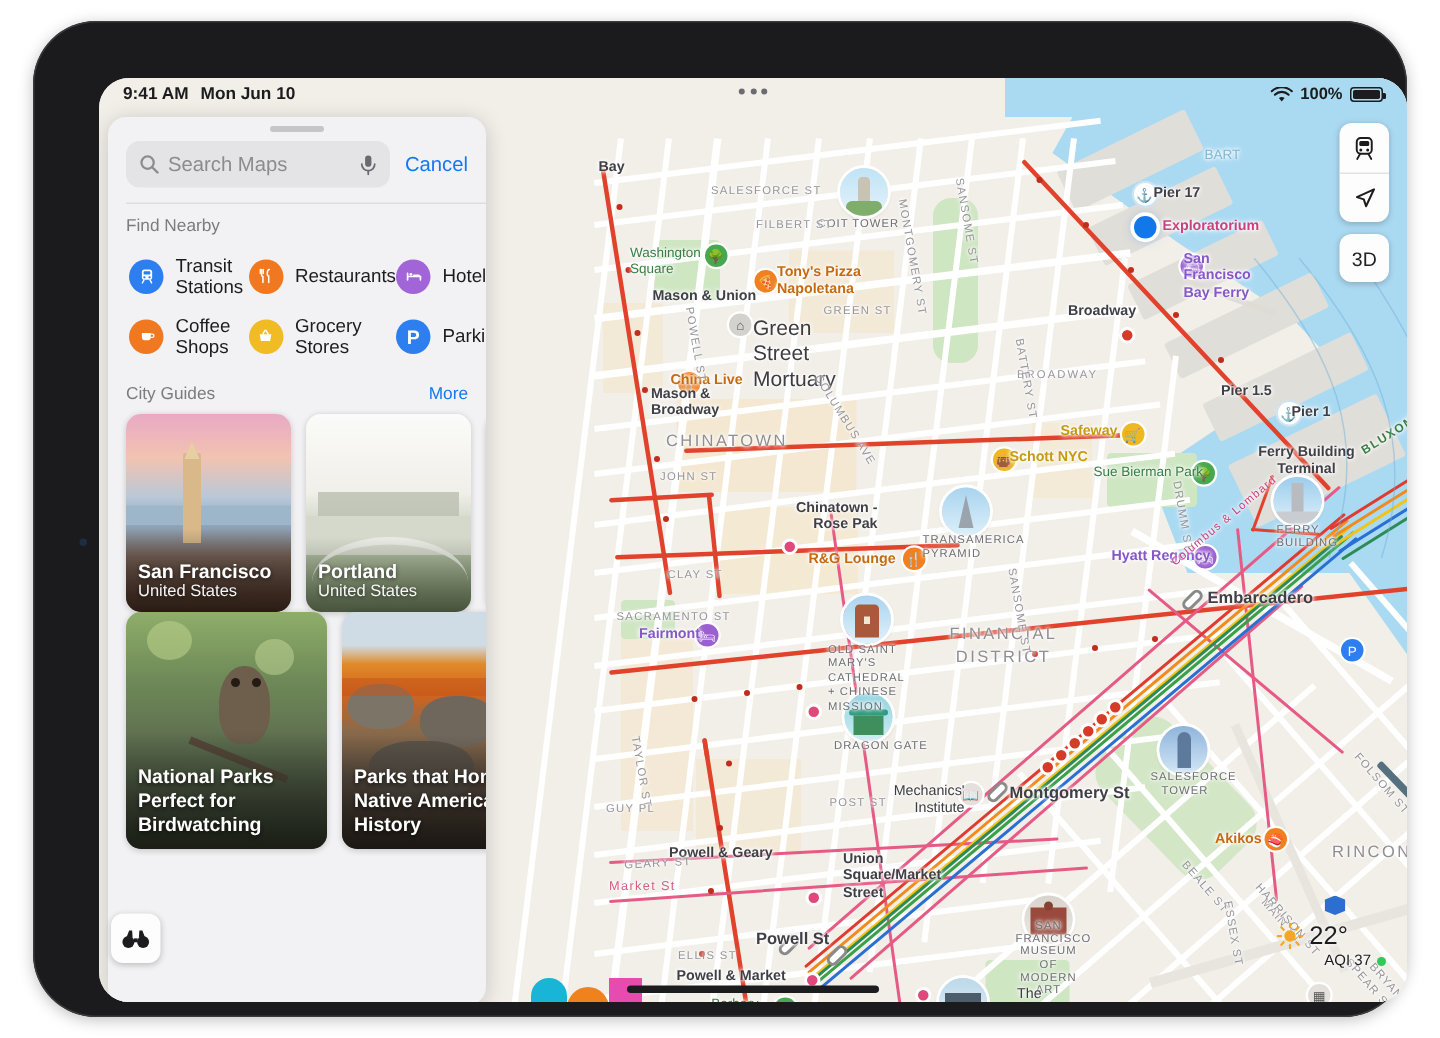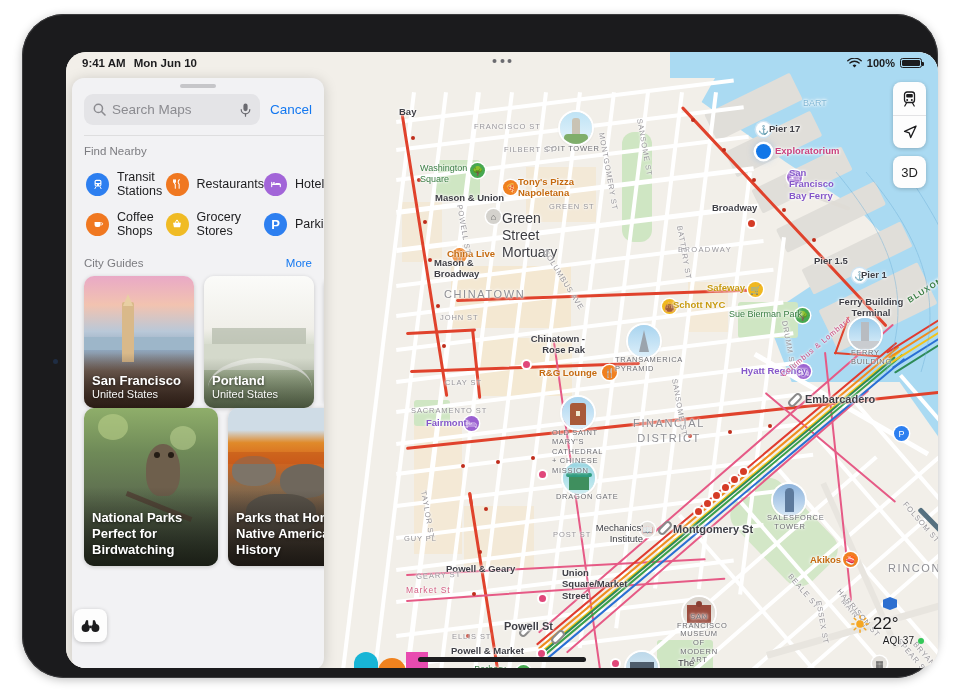--- a/index.html
+++ b/index.html
@@ -553,21 +553,21 @@
         <div class="lbl landmark" style="left:486px;top:376px;width:50px;white-space:normal;line-height:1.25;">OLD SAINT MARY'S CATHEDRAL + CHINESE MISSION</div>
         <div class="lbl landmark" style="left:490px;top:440px;">DRAGON GATE</div>
         <div class="lbl" style="left:519px;top:470px;font-size:9.5px;color:#3c3c41;width:58px;white-space:normal;line-height:1.2;text-align:right;">Mechanics' Institute</div>
         <div class="lbl landmark" style="left:701px;top:462px;width:46px;white-space:normal;line-height:1.15;text-align:center;">SALESFORCE TOWER</div>
         <div class="lbl food" style="left:744px;top:502px;">Akikos</div>
         <div class="lbl landmark" style="left:611px;top:561px;width:44px;white-space:normal;line-height:1.15;text-align:center;">SAN FRANCISCO MUSEUM OF MODERN ART</div>
         <div class="lbl" style="left:612px;top:605px;font-size:9.5px;color:#3c3c41;width:48px;white-space:normal;line-height:1.2;">The Moscone Center</div>
 
         <div class="lbl park" style="left:398px;top:612px;width:52px;white-space:normal;line-height:1.2;text-align:center;">Barbary Coast Trail</div>
 
-        <div class="lbl street" style="left:408px;top:70px;">FRANCISCO ST</div>
+        <div class="lbl street" style="left:408px;top:70px;">SALESFORCE ST</div>
         <div class="lbl street" style="left:438px;top:93px;">FILBERT ST</div>
         <div class="lbl street" style="left:483px;top:150px;">GREEN ST</div>
         <div class="lbl street" style="left:612px;top:193px;letter-spacing:1.4px;">BROADWAY</div>
         <div class="lbl street" style="left:540px;top:80px;transform:rotate(80deg);transform-origin:0 0;">MONTGOMERY ST</div>
         <div class="lbl street" style="left:578px;top:66px;transform:rotate(80deg);transform-origin:0 0;">SANSOME ST</div>
         <div class="lbl street" style="left:618px;top:173px;transform:rotate(80deg);transform-origin:0 0;">BATTERY ST</div>
         <div class="lbl street" style="left:483px;top:196px;transform:rotate(58deg);transform-origin:0 0;">COLUMBUS AVE</div>
         <div class="lbl street" style="left:398px;top:152px;transform:rotate(80deg);transform-origin:0 0;">POWELL ST</div>
         <div class="lbl street" style="left:374px;top:261px;">JOHN ST</div>
         <div class="lbl street" style="left:379px;top:326px;">CLAY ST</div>

